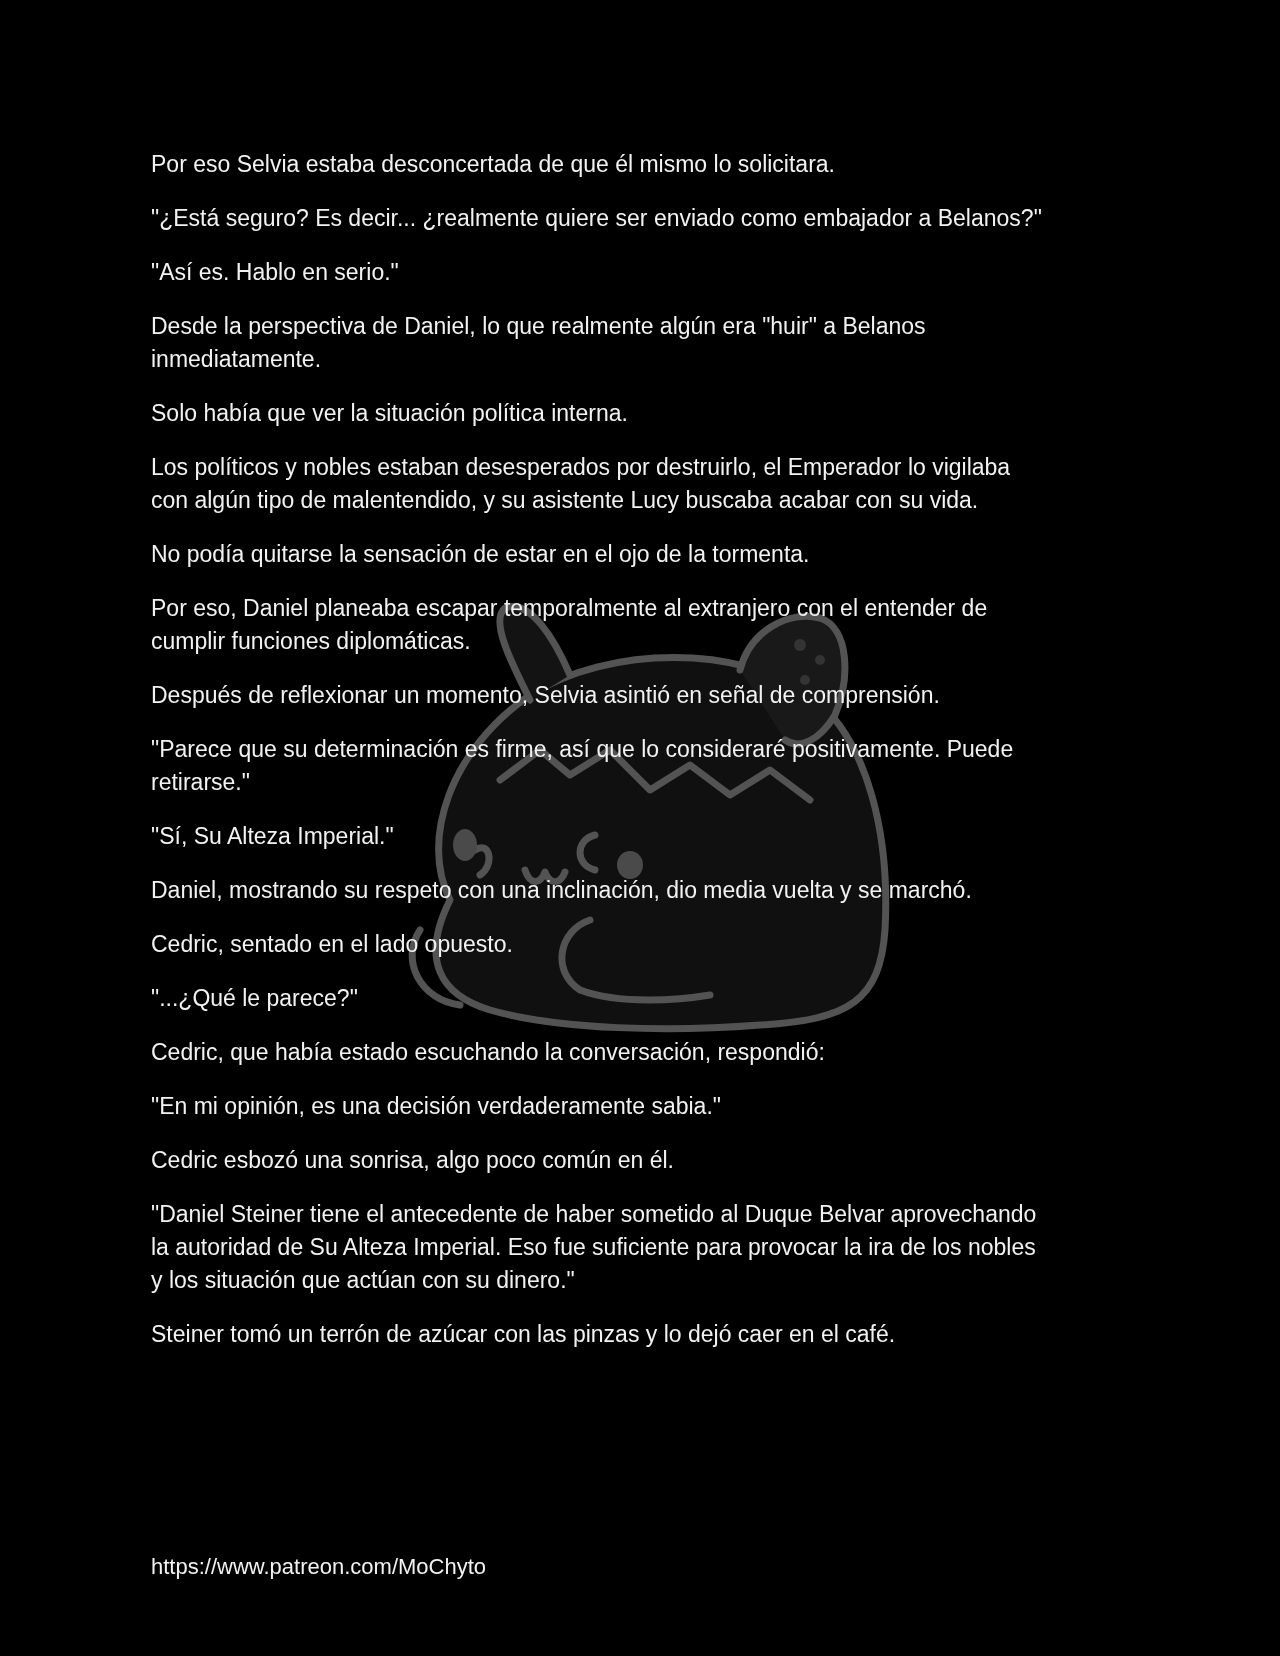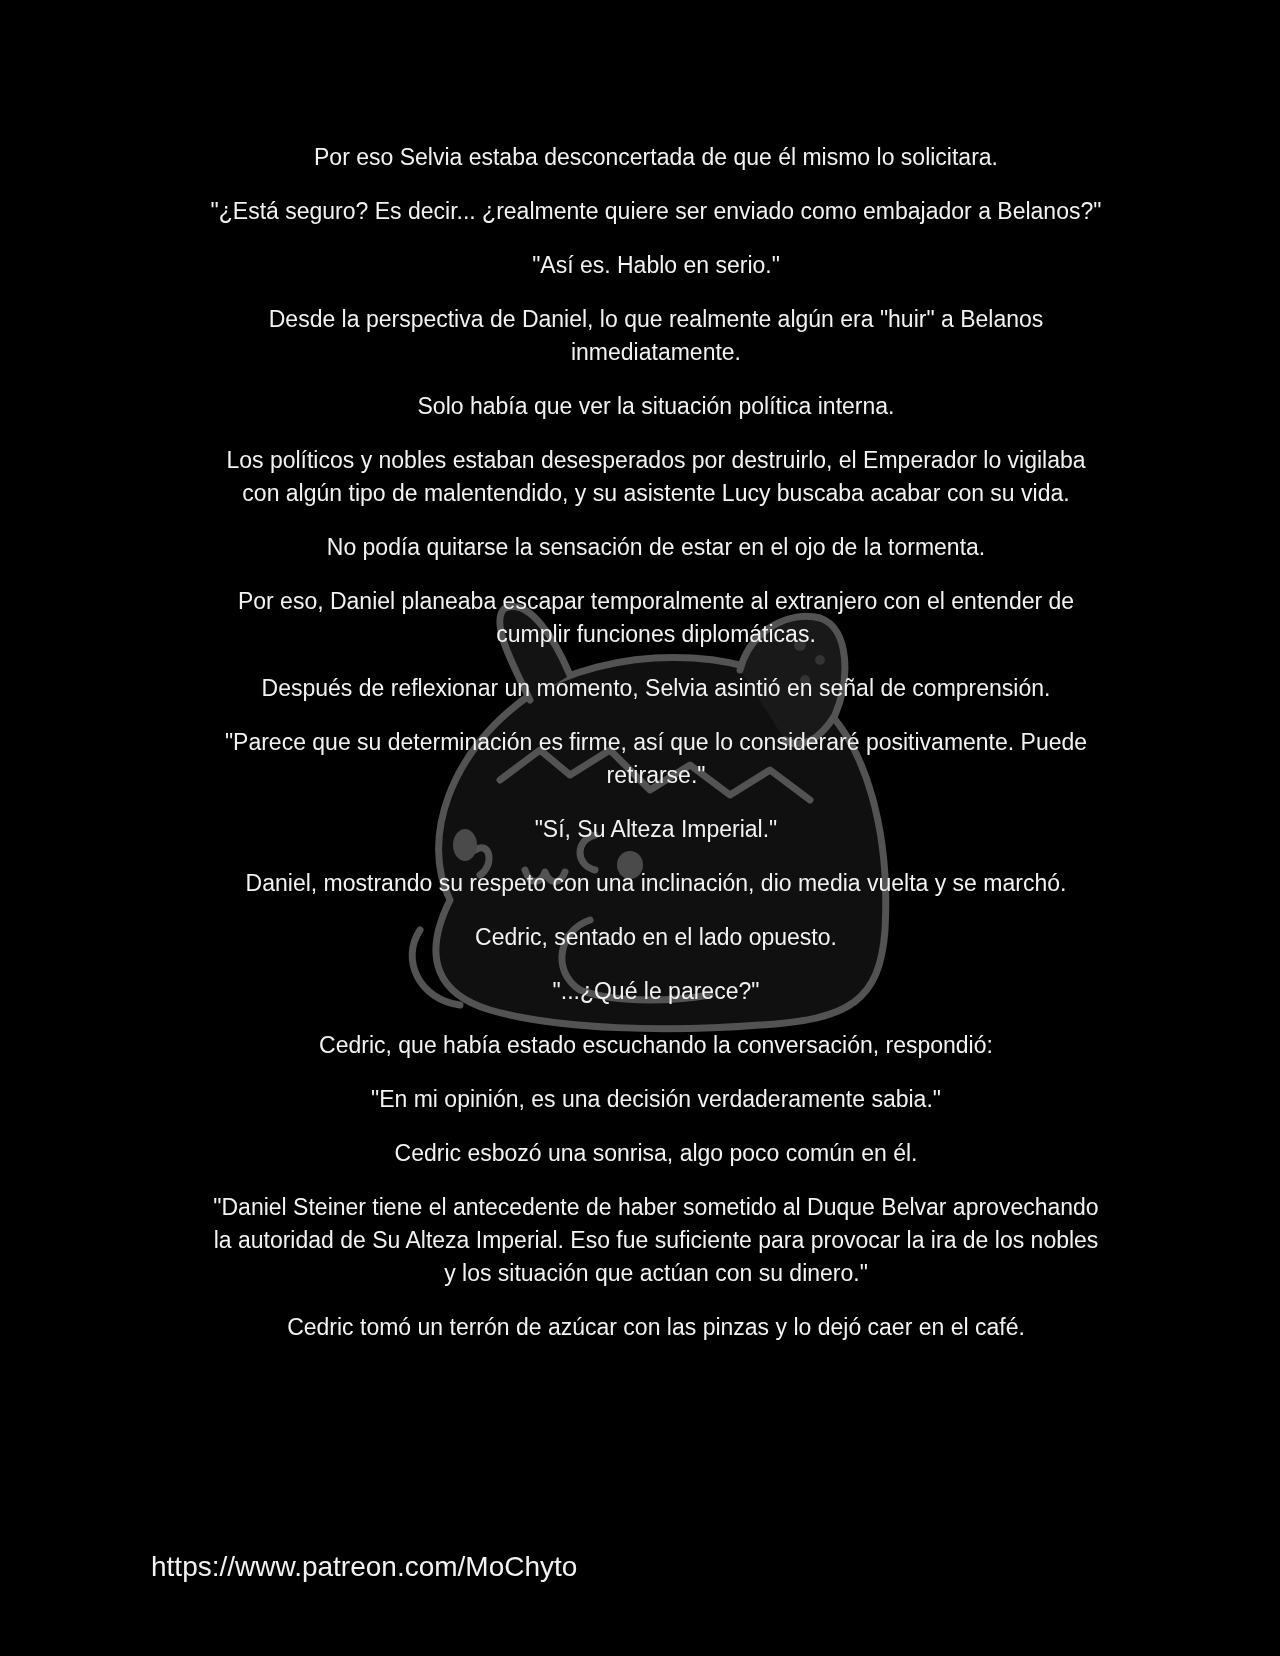--- a/index.html
+++ b/index.html
@@ -20,39 +20,38 @@
       left: 380px;
       top: 600px;
       width: 540px;
       height: 460px;
       z-index: 1;
       pointer-events: none;
     }
     .content {
       position: absolute;
       left: 151px;
-      top: 141px;
+      top: 148px;
       width: 1010px;
       z-index: 2;
-      text-align: center;
     }
     .para {
       margin: 0 0 21px 0;
       font-size: 23px;
       line-height: 33px;
       white-space: nowrap;
     }
     .para .line {
       display: block;
     }
     .footer-link {
       position: absolute;
       left: 151px;
       top: 1552px;
-      font-size: 28px;
+      font-size: 22px;
       line-height: 30px;
       color: #f2f2f2;
       text-decoration: none;
       z-index: 2;
     }
   </style>
 </head>
 <body>
 
 <svg class="watermark" viewBox="0 0 540 460" xmlns="http://www.w3.org/2000/svg">
@@ -138,17 +137,17 @@
     </p>
   <p class="para">
       <span class="line">Cedric esbozó una sonrisa, algo poco común en él.</span>
     </p>
   <p class="para">
       <span class="line">"Daniel Steiner tiene el antecedente de haber sometido al Duque Belvar aprovechando</span>
       <span class="line">la autoridad de Su Alteza Imperial. Eso fue suficiente para provocar la ira de los nobles</span>
       <span class="line">y los situación que actúan con su dinero."</span>
     </p>
   <p class="para">
-      <span class="line">Cedric tomó un terrón de azúcar con las pinzas y lo dejó caer en el café.</span>
+      <span class="line">Steiner tomó un terrón de azúcar con las pinzas y lo dejó caer en el café.</span>
     </p>
 </main>
 
 <a class="footer-link">https://www.patreon.com/MoChyto</a>
 
 </body></html>

